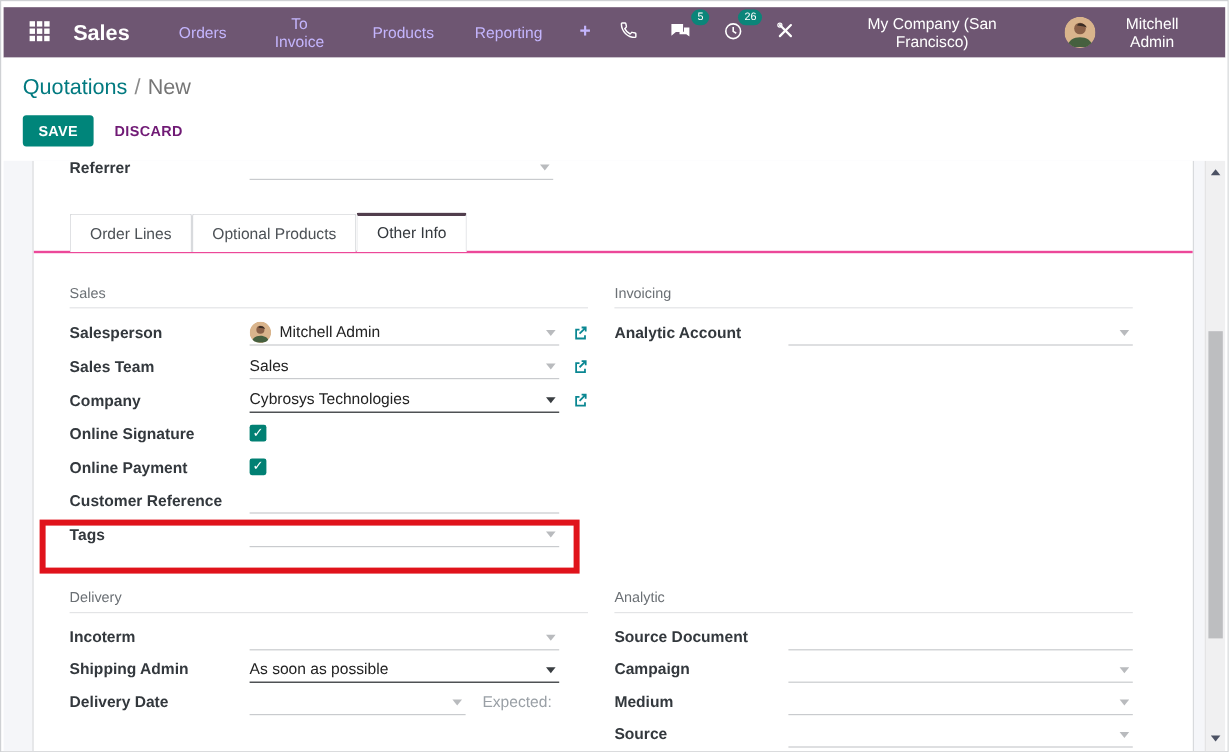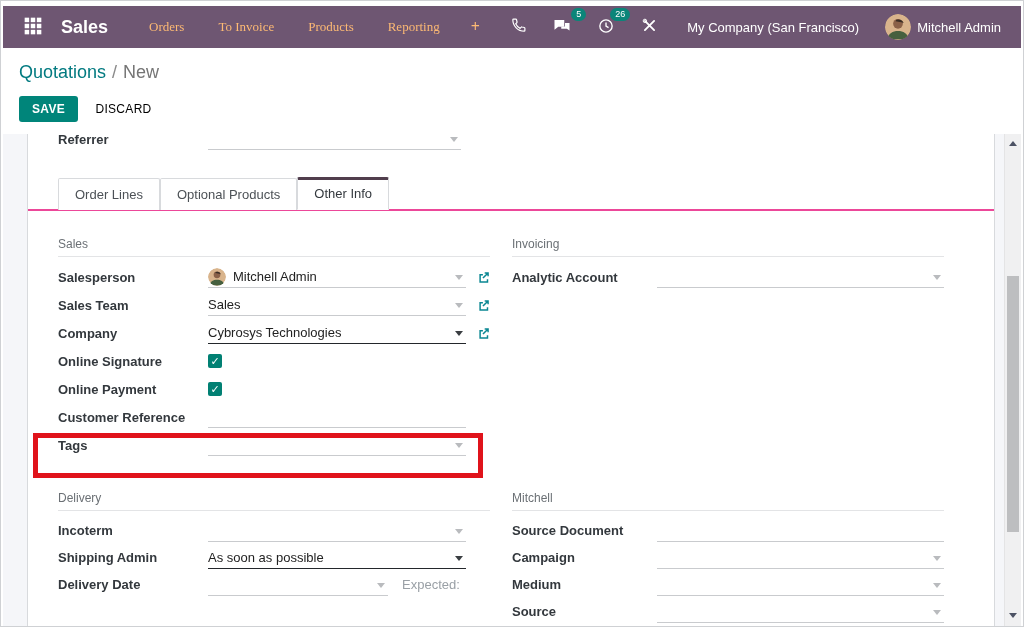--- a/index.html
+++ b/index.html
@@ -7,42 +7,42 @@
   .window{ width:1024px; height:627px; border:1px solid #cfd1d4; background:#fff;
            padding:5px 2px 0; display:flex; flex-direction:column; overflow:hidden; position:relative;}
 
   
   .navbar{ height:42px; background:#6e5672; color:#fff; display:flex; align-items:center;
            padding:0 14px; flex:none; }
   .nav-left{ display:flex; align-items:center; gap:6px; }
   .apps-btn{ background:none; border:none; cursor:pointer; padding:4px 6px; display:flex; }
   .brand{ font-size:18px; font-weight:bold; color:#fff; margin:0 18px 0 6px; cursor:pointer;}
   .nav-menu{ display:flex; align-items:center; }
-  .nav-item{ background:none; border:none; color:#fdba74; font-size:13px; padding:8px 17px;
-             cursor:pointer; font-family:Liberation Serif, serif; }
+  .nav-item{ background:none; border:none; color:#c4b5fd; font-size:13px; padding:8px 17px;
+             cursor:pointer; font-family:Liberation Sans, sans-serif; }
   .nav-plus{ font-size:16px; font-weight:bold; padding:6px 14px; }
   .nav-right{ margin-left:auto; display:flex; align-items:center; gap:8px; }
   .icon-btn{ position:relative; background:none; border:none; cursor:pointer; padding:5px 9px; display:flex; }
   .nav-badge{ position:absolute; top:-4px; right:-6px; background:#0b8579; color:#fff;
               font-size:9px; line-height:11px; border-radius:8px; padding:1px 5px; }
   .nav-company{ background:none; border:none; color:#fff; font-size:13px; padding:6px 12px; cursor:pointer; font-family:inherit;}
   .nav-user{ background:none; border:none; color:#fff; font-size:13px; display:flex; align-items:center;
              gap:6px; cursor:pointer; font-family:inherit; padding:4px 6px;}
   .avatar{ width:26px; height:26px; border-radius:50%; overflow:hidden; flex:none; }
   .avatar svg{ display:block; }
 
   
   .control-panel{ background:#fff; padding:14px 16px 12px; flex:none; }
   .breadcrumb{ font-size:18px; color:#777; margin-bottom:13px; }
   .bc-link{ color:#027a80; text-decoration:none; cursor:pointer; }
   .bc-sep{ margin:0 6px; color:#8a8a8a; }
   .bc-current{ color:#757575; }
   .btn-save{ background:#00857a; color:#fff; border:none; font-weight:bold; font-size:12px;
              padding:6px 13px; border-radius:3px; cursor:pointer; letter-spacing:.3px; font-family:inherit;}
-  .btn-discard{ background:none; color:#000000; border:none; font-weight:normal; font-size:12px;
+  .btn-discard{ background:none; color:#701a75; border:none; font-weight:bold; font-size:12px;
                 padding:6px 13px; cursor:pointer; letter-spacing:.3px; font-family:inherit;}
 
   
   .content{ flex:1; background:#f5f6f9; position:relative; overflow:hidden; }
   .sheet{ position:relative; background:#fff; margin:0 26px 0 24px; height:100%;
           border-left:1px solid #d8dadd; border-right:1px solid #d8dadd; overflow:hidden; }
 
   .referrer-wrap{ width:457px; padding-left:30px; margin-top:-9px; }
 
   
@@ -338,21 +338,21 @@
               <label class="flabel">Delivery Date</label>
               <div class="fctrl dd-ctrl">
                 <span class="val"></span>
                 <span class="caret"></span>
               </div>
               <span class="expected">Expected:</span>
             </div>
           </div>
 
           <div class="rcol">
-            <div class="sect-title">Mitchell</div>
+            <div class="sect-title">Analytic</div>
 
             <div class="frow">
               <label class="flabel">Source Document</label>
               <div class="fctrl">
                 <span class="val"></span>
               </div>
             </div>
 
             <div class="frow">
               <label class="flabel">Campaign</label>

